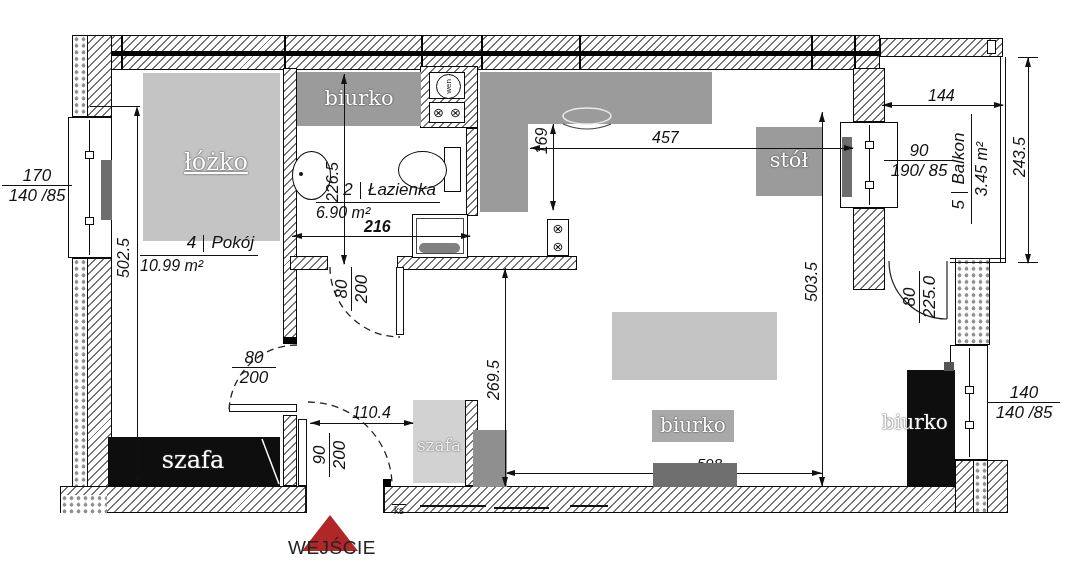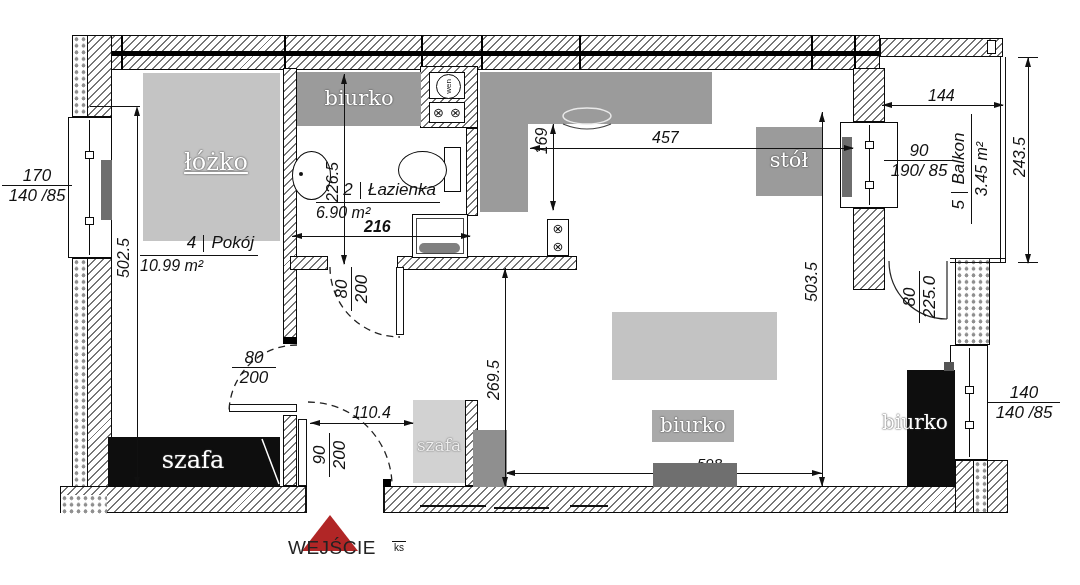--- a/index.html
+++ b/index.html
@@ -37,21 +37,21 @@
        font:italic 500 17px "Liberation Sans",sans-serif;color:#111;
        border-bottom:1.3px solid #111;padding:0 4px 2px 0;}
   .roomlbl .bar{width:1.3px;height:17px;background:#111;}
   .roomlbl .r2{font:italic 500 16px "Liberation Sans",sans-serif;color:#111;text-align:left;padding-top:1px;}
   .whitebox{background:#fff;border:1.6px solid #0a0a0a;}
   .circ{border:1.5px solid #0a0a0a;border-radius:50%;background:#fff;display:flex;align-items:center;justify-content:center;}
   .tinytxt{font:10px "Liberation Sans",sans-serif;color:#111;}
   .valve{font:13px "DejaVu Sans",sans-serif;color:#111;line-height:13px;}
   .winbox{background:#fff;border:1.3px solid #0a0a0a;}
   .handle{position:absolute;width:9px;height:8px;background:#fff;border:1px solid #0a0a0a;box-sizing:border-box;}
-  .kslbl{font:10px "Liberation Sans",sans-serif;color:#111;border-top:1.2px solid #111;padding:0 2px;margin-top:37px;}
+  .kslbl{font:10px "Liberation Sans",sans-serif;color:#111;border-top:1.2px solid #111;padding:0 2px;}
 </style>
 </head>
 <body>
 
 <div class="plan">
 
   <div class="abs hatch" style="left:75px;top:35px;width:805px;height:35px;">
     <div class="abs blk" style="left:0;top:15px;width:100%;height:5px;"></div>
     <div class="abs blk" style="left:45px;top:0;width:2px;height:100%;"></div>
     <div class="abs blk" style="left:208px;top:0;width:2px;height:100%;"></div>

